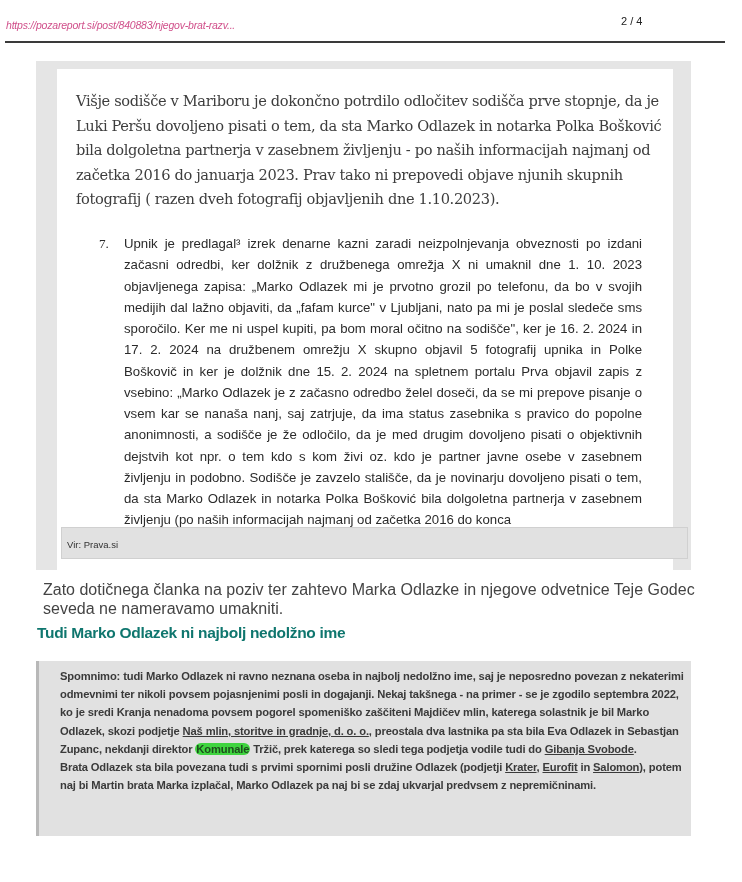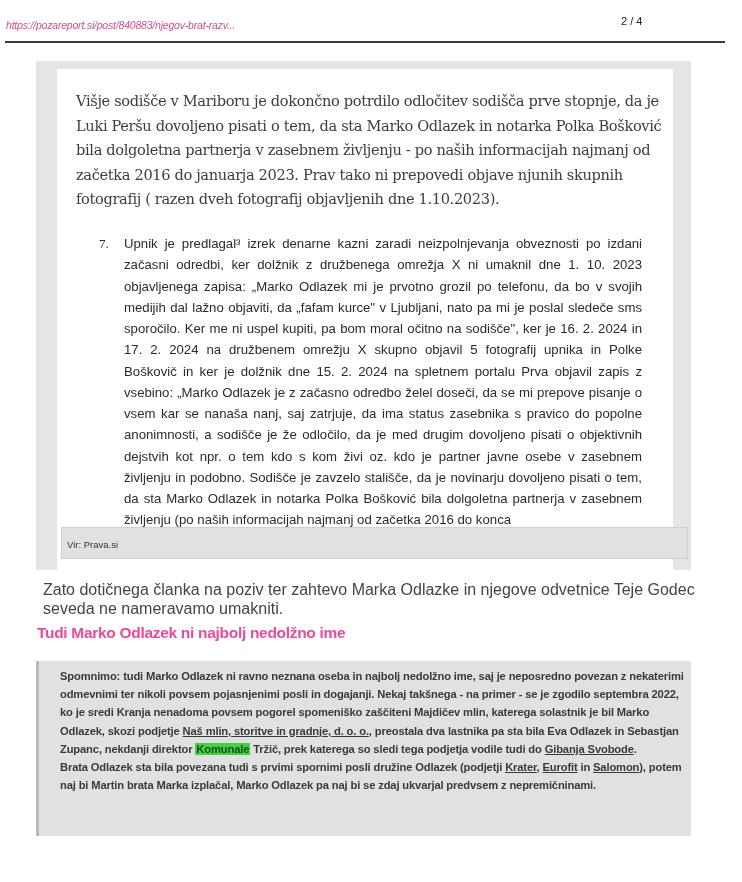--- a/index.html
+++ b/index.html
@@ -12,26 +12,26 @@
 
   .figure-block { position: absolute; left: 36px; top: 61px; width: 655px; height: 509px; background: #e5e5e5; }
   .figure-image { position: absolute; left: 21px; top: 8px; width: 616px; height: 519px; background: #ffffff; overflow: hidden; }
   .figure-image .lead { position: absolute; left: 19px; top: 20px; width: 592px; font-family: "DejaVu Serif", serif; font-size: 14.6px; line-height: 24.6px; color: #3d3d3d; margin: 0; letter-spacing: -0.35px; }
   .figure-image .item-num { position: absolute; left: 42px; top: 164px; font-family: "Liberation Serif", serif; font-size: 13.2px; line-height: 21.2px; color: #2b2b2b; }
   .figure-image .item-body { position: absolute; left: 67px; top: 164px; width: 518px; font-family: Liberation Sans, sans-serif; font-size: 13.2px; line-height: 21.25px; color: #2b2b2b; margin: 0; text-align: justify; }
   .caption { position: absolute; left: 25px; top: 466px; width: 627px; height: 32px; background: #e1e1e1; border: 1px solid #d0d0d0; box-sizing: border-box; }
   .caption span { position: absolute; left: 5px; top: 11px; font-size: 9.5px; color: #333; }
 
   .after-text { position: absolute; left: 36px; top: 573px; width: 680px; font-size: 16px; line-height: 19px; color: #444; margin: 7px; }
-  .section-heading { position: absolute; left: 37px; top: 624px; font-size: 15.5px; font-weight: bold; color: #ec4899; margin: 0; letter-spacing: -0.3px; font-family: "Liberation Sans Narrow", "Liberation Sans", sans-serif; }
+  .section-heading { position: absolute; left: 37px; top: 624px; font-size: 15.5px; font-weight: bold; color: #0f766e; margin: 0; letter-spacing: -0.3px; font-family: "Liberation Sans Narrow", "Liberation Sans", sans-serif; }
 
   .quote-box { position: absolute; left: 36px; top: 661px; width: 655px; height: 175px; background: #e1e1e1; border-left: 3px solid #b8b8b8; box-sizing: border-box; }
   .quote-box p { position: absolute; left: 21px; top: 6px; width: 625px; margin: 0; font-size: 11.2px; line-height: 18.2px; font-weight: bold; color: #3a3a3a; letter-spacing: -0.15px; }
   .quote-box a { color: #3a3a3a; text-decoration: underline; }
-  .hl { background: #3fd43f; color: #1d4d1d; border-radius: 0; padding: 0 1px; }
+  .hl { background: #3fd43f; color: #1d4d1d; border-radius: 6px; padding: 0 1px; }
 </style>
 </head>
 <body>
 
 <div class="header">
   <a class="url">https://pozareport.si/post/840883/njegov-brat-razv...</a>
   <span class="pager">2 / 4</span>
   <div class="header-rule"></div>
 </div>
 

